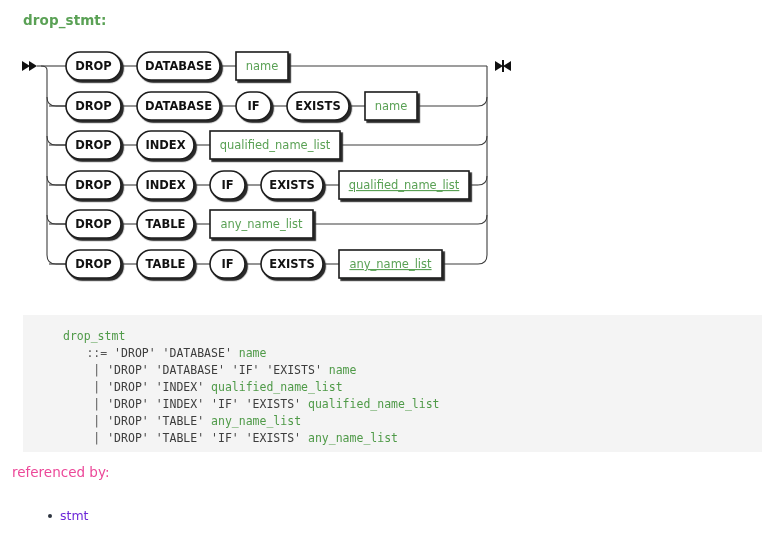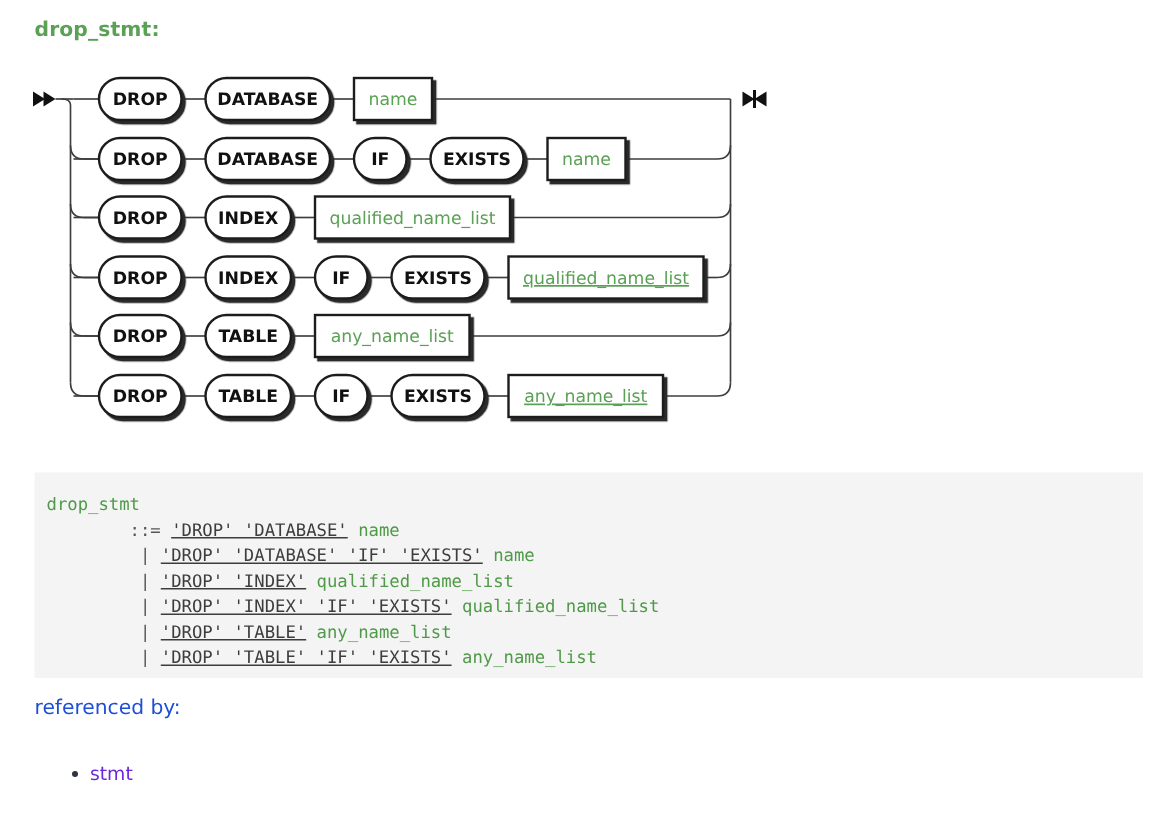--- a/index.html
+++ b/index.html
@@ -22,28 +22,28 @@
   .code-block{
     position:absolute;left:23px;top:303px;width:739px;height:137px;
     background:#f4f4f4;box-sizing:border-box;
     padding:13px 0 0 8px;
     font-family:"DejaVu Sans Mono",monospace;
     font-size:11.5px;line-height:17px;
     white-space:pre;
     color:#444444;
   }
   .code-block .nt{color:#4f9a48;}
-  .code-block .head{color:#4f9a48;}
-  .code-block .term{color:#3d3d3d;text-decoration:underline;}
+  .code-block .head{color:#4f9a48;margin-left:32px;}
+  .code-block .term{color:#3d3d3d;}
   .code-block .bar{color:#555555;}
 
   
   .ref-label{
-    position:absolute;left:23px;top:464px;
-    font-size:13.5px;color:#1d4ed8;
+    position:absolute;left:12px;top:464px;
+    font-size:13.5px;color:#ec4899;
   }
   .ref-list{
     position:absolute;left:28px;top:506px;margin:0;padding:0;
     list-style:none;
   }
   .ref-list li{
     position:relative;padding-left:32px;
     font-size:12.5px;line-height:20px;color:#5aa155;
   }
   .ref-list li::before{

